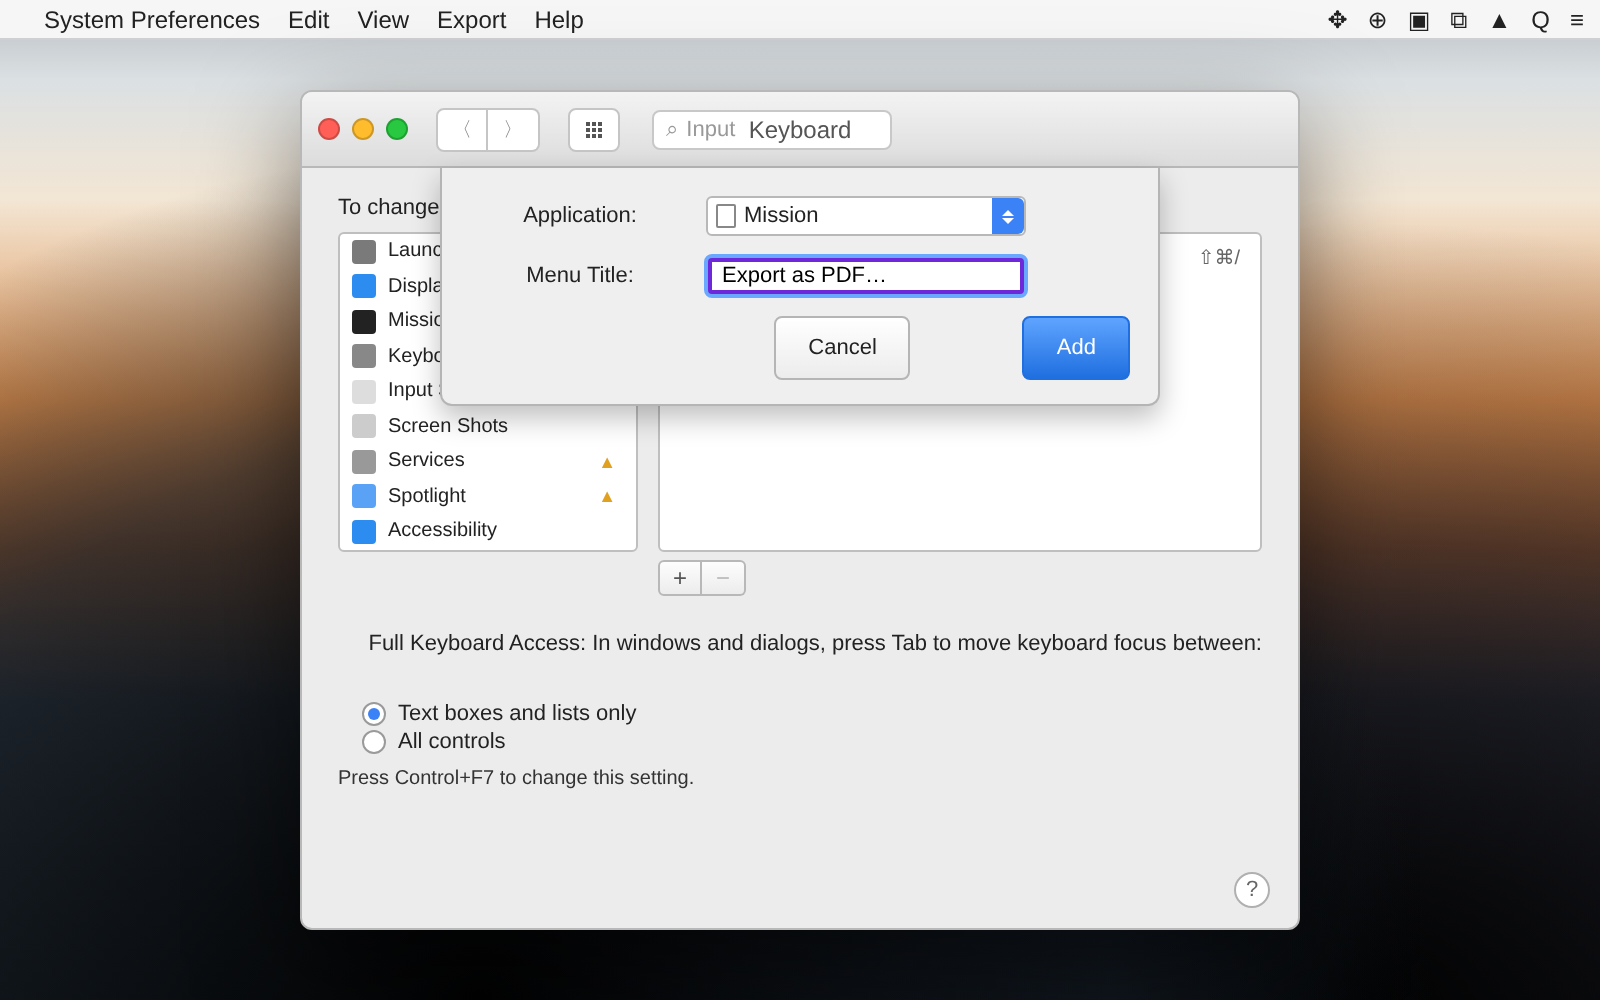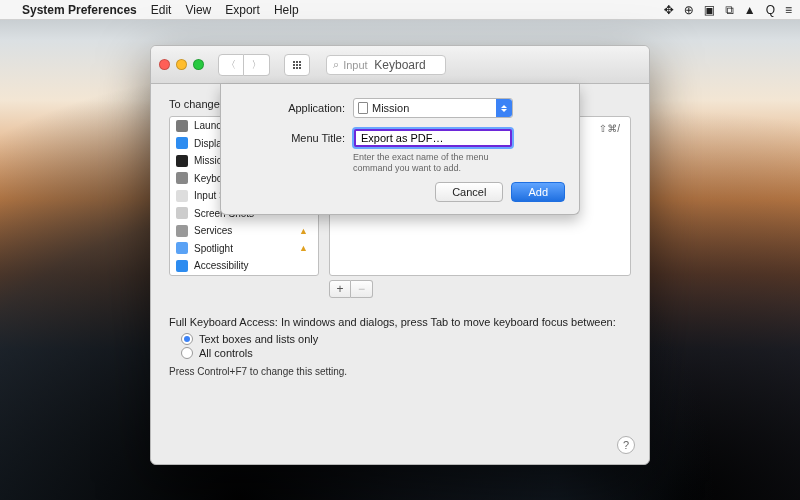--- a/index.html
+++ b/index.html
@@ -10,21 +10,21 @@
       radial-gradient(ellipse at 85% 100%, rgba(0,0,0,0.9), rgba(20,20,30,0.5) 30%, transparent 55%),
       linear-gradient(180deg, #b7bdc1 0%, #dbe0e3 8%, #f3e6d4 20%, #d98b4a 40%, #7b4b2b 55%, #2c2e33 70%, #121416 100%);
     position: relative;
   }
   
   .menubar {
     height: 20px; width: 100%; background: #f6f6f6; border-bottom: 1px solid #d0d0d0;
     display: flex; align-items: center; padding: 0 8px 0 8px; gap: 14px; font-size: 12px; color:#222;
   }
   .menubar .apple { font-size: 13px; }
-  .menubar .bold { font-weight: 700; }
+  .menubar .bold { font-weight: 400; }
   .menubar .spacer { flex: 1; }
   .menubar .right { display:flex; gap:10px; align-items:center; font-size:12px; }
 
   
   .window {
     position:absolute; left:150px; top:45px; width:500px; height:420px;
     background:#ececec; border:1px solid #b8b8b8; border-radius:6px;
     box-shadow:0 18px 50px rgba(0,0,0,0.5);
     overflow:hidden;
   }
@@ -58,48 +58,48 @@
   .ic-services{background:#999;} .ic-spotlight{background:#5aa2f5;} .ic-acc{background:#2d8cf0;border-radius:50%;}
   .warn{ color:#e0a020; font-size:9px; margin-left:auto; padding-right:4px;}
   .main-area{ flex:1; background:#fff; border:1px solid #bfbfbf; border-radius:3px; position:relative;}
   .main-top{ position:absolute; right:10px; top:6px; font-size:10px; color:#666;}
   .plusminus{ display:flex; margin-top:4px; margin-left:0; }
   .pm-btn{ width:22px; height:18px; background:linear-gradient(#fdfdfd,#ececec); border:1px solid #b8b8b8; display:flex;align-items:center;justify-content:center; font-size:12px; color:#555;}
   .pm-btn:first-child{border-radius:3px 0 0 3px;}
   .pm-btn:last-child{border-radius:0 3px 3px 0; border-left:none; color:#bbb;}
 
   .fka-block{ margin-top:18px; }
-  .fka-title{ font-size:11px; margin-bottom:4px;}
+  .fka-title{ font-size:11px; margin-bottom:22px;text-align:right;}
   .radio-row{ display:flex; align-items:center; gap:6px; margin-left:12px; font-size:11px; padding:1px 0;text-align:right;}
   .radio{ width:12px;height:12px;border:1px solid #9a9a9a;border-radius:50%;display:inline-flex;align-items:center;justify-content:center;background:#fff;}
   .radio.sel::after{content:"";width:6px;height:6px;border-radius:50%;background:#3b82f6;}
   .hint{ font-size:10px; color:#333; margin-top:6px;}
   .help-btn{ position:absolute; right:14px; bottom:10px; width:18px;height:18px;border:1px solid #b0b0b0;border-radius:50%;background:#fff;display:flex;align-items:center;justify-content:center;color:#666;font-size:11px;}
 
   
   .sheet{
     position:absolute; left:50%; transform:translateX(-50%); top:38px;
     width:360px; background:#efefef; border:1px solid #b5b5b5; border-top:none;
     border-radius:0 0 6px 6px; box-shadow:0 6px 14px rgba(0,0,0,0.25);
     padding:14px 14px 12px 14px;
   }
   .sheet .form-row{ display:flex; align-items:center; margin-bottom:10px; gap:8px;}
-  .sheet .lbl{ width:110px; text-align:right; font-size:11px; color:#222;}
+  .sheet .lbl{ width:110px; text-align:center; font-size:11px; color:#222;}
   .sheet .sel-field{ flex:1; max-width:160px; height:20px; background:#fff; border:1px solid #b8b8b8; border-radius:3px; display:flex; align-items:center; padding:0 4px; gap:4px; position: relative;}
   .sheet .sel-field .doc{width:10px;height:12px;border:1px solid #888;border-radius:1px;position:relative;}
   .sheet .sel-field .arrows{position:absolute;right:0;top:0;bottom:0;width:16px;background:#3b82f6;border-radius:0 3px 3px 0;display:flex;flex-direction:column;align-items:center;justify-content:center;}
   .sheet .sel-field .arrows span{width:0;height:0;border-left:3px solid transparent;border-right:3px solid transparent;}
   .sheet .sel-field .arrows .up{border-bottom:3px solid #fff;margin-bottom:1px;}
   .sheet .sel-field .arrows .dn{border-top:3px solid #fff;}
   .sheet .text-input{ flex:1; max-width:160px; height:20px; background:#fff; border:3px solid #6d28d9; outline:2px solid #6aa7ff; outline-offset:-1px;border-radius:3px; padding:0 5px; font-size:11px;}
   .sheet .text-input.noring{outline:none;}
   .sheet .subhint{ font-size:9px; color:#666; margin-left:118px; margin-top:-6px; margin-bottom:8px; max-width:170px; line-height:1.2;}
   .sheet .ks-input{ width:70px; text-align:center; }
   .sheet-btns{ display:flex; justify-content:flex-end; gap:8px; margin-top:4px;}
-  .btn{ height:20px; padding:0 16px; border:1px solid #b5b5b5; border-radius:4px; background:linear-gradient(#fff,#ececec); font-size:11px; color:#222;}
+  .btn{ height:32px; padding:0 16px; border:1px solid #b5b5b5; border-radius:4px; background:linear-gradient(#fff,#ececec); font-size:11px; color:#222;margin-left:48px;}
   .btn.primary{ background:linear-gradient(#5fa4ff,#1f6fe0); color:#fff; border-color:#1f6fe0;}
 </style>
 </head>
 <body>
 
 <div class="menubar">
   <span class="apple"></span>
   <span class="bold">System Preferences</span>
   <span>Edit</span>
   <span>View</span>
@@ -229,19 +229,18 @@
         <span class="arrows">
             <span class="up"></span>
             <span class="dn"></span>
           </span>
       </div>
     </div>
     <div class="form-row">
       <span class="lbl">Menu Title:</span>
       <input class="text-input" value="Export as PDF…" style="">
     </div>
-    <div class="subhint">Enter the exact name of the menu command you want to add.</div>
     <div class="sheet-btns">
       <button class="btn">Cancel</button>
       <button class="btn primary">Add</button>
     </div>
   </div>
 </div>
 
 </body></html>

